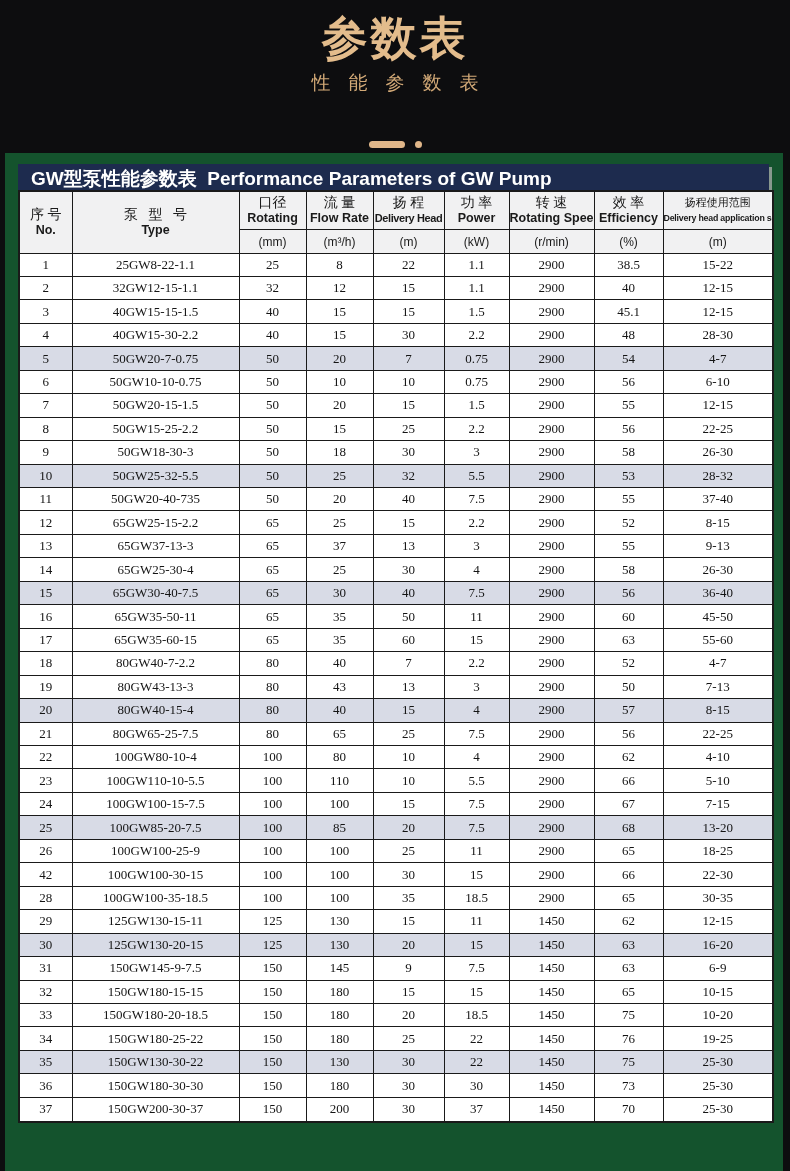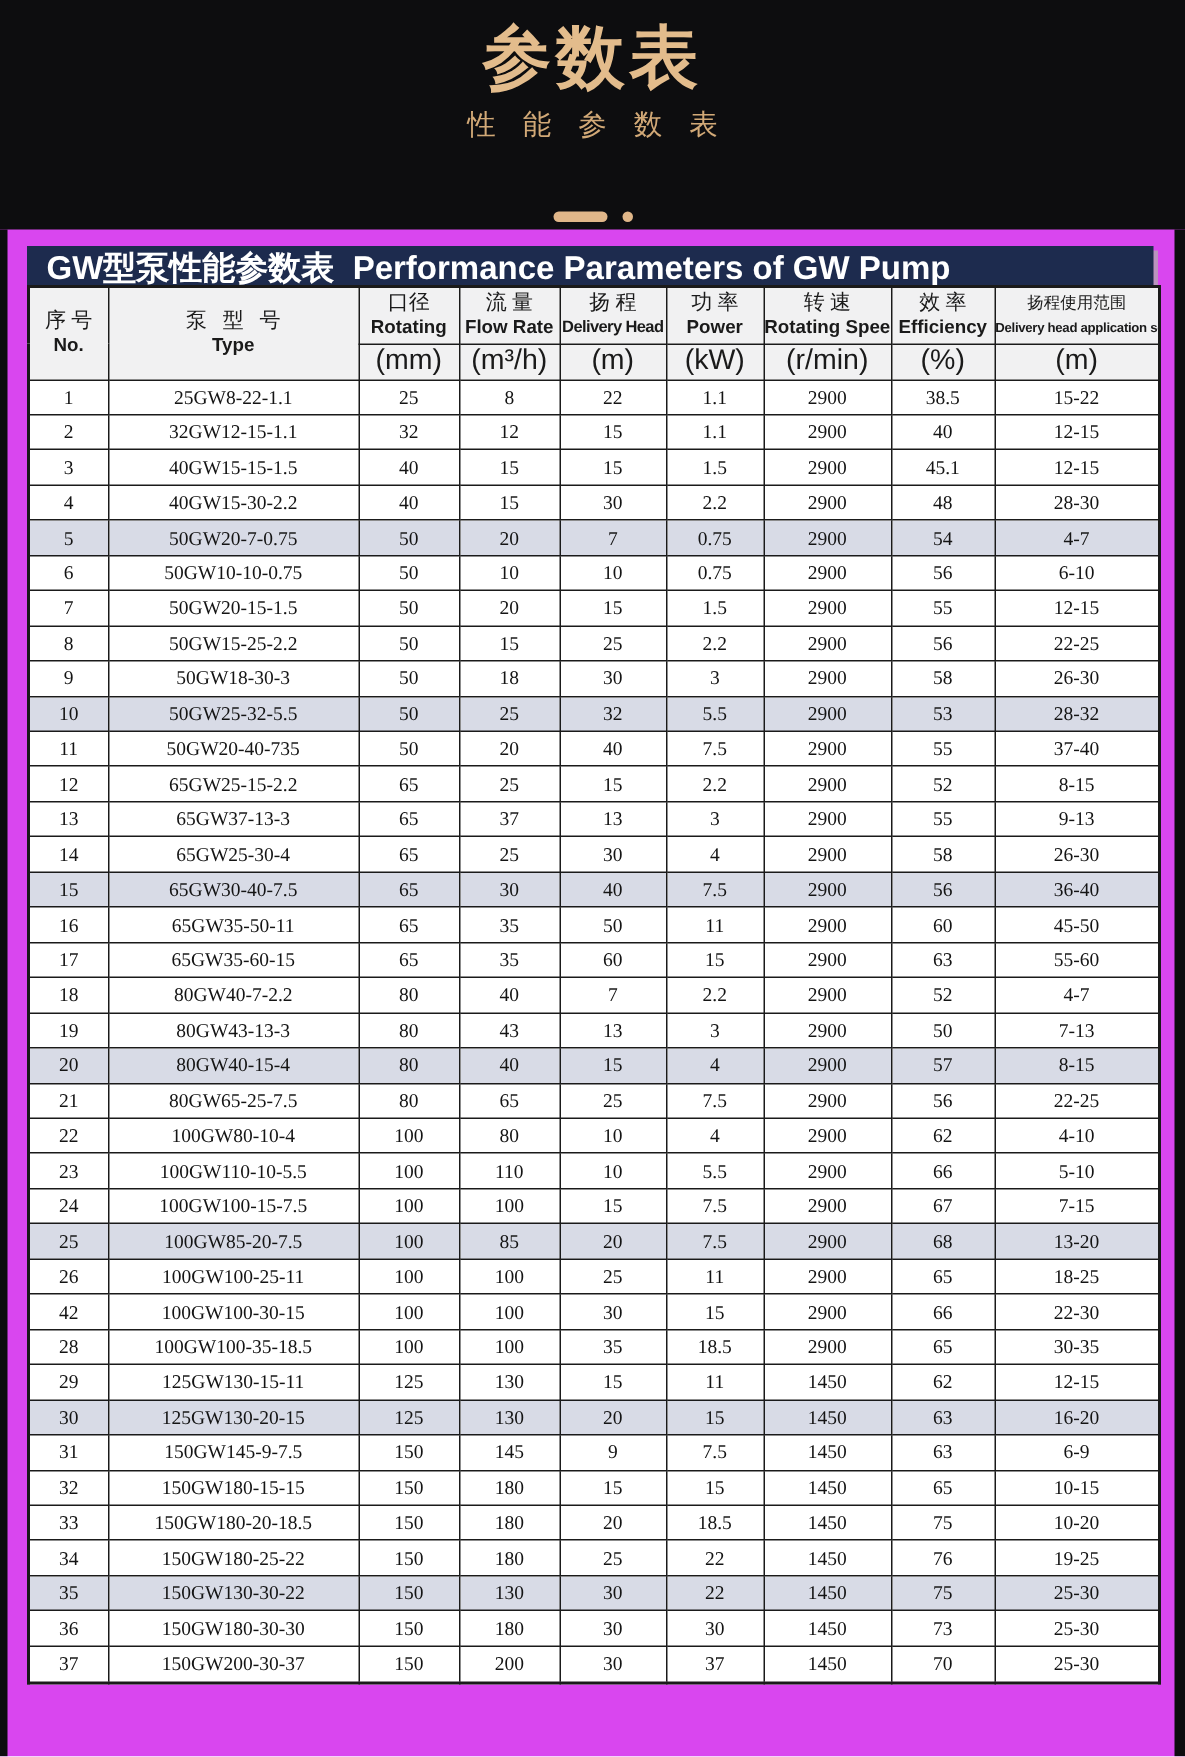--- a/index.html
+++ b/index.html
@@ -1,17 +1,17 @@
 <!DOCTYPE html>
 <html><head>
 <meta charset="utf-8">
 <style>
   html,body { margin:0; padding:0; background:#ffffff; }
   .page {
-    position:relative; width:790px; height:1171px; background:#d946ef;
+    position:relative; width:790px; height:1171px; background:#14532d;
     font-family:"Liberation Sans", sans-serif; overflow:hidden;
   }
 
   
   .hero {
     position:absolute; top:0; left:0; width:790px; height:153px;
     background:#0d0d0f; text-align:center;
   }
   .hero-title {
     padding-top:8px; font-size:46px; font-weight:bold; color:#e3bc8c;
@@ -30,21 +30,21 @@
 
   
   .edge-left  { position:absolute; top:153px; left:0;  width:5px; height:1018px; background:#0d0d0f; }
   .edge-right { position:absolute; top:153px; right:0; width:7px; height:1018px; background:#0d0d0f; }
 
   
   .banner {
     position:absolute; top:164px; left:18px; width:751px; height:30px;
     background:#1d2b4e; box-sizing:border-box; padding-left:13px;
     box-shadow:3px 3px 0 rgba(175,175,175,0.75);
-    color:#ffffff; font-weight:bold; font-size:22px; line-height:30px;
+    color:#ffffff; font-weight:bold; font-size:19px; line-height:30px;
     white-space:pre; overflow:hidden;
   }
 
   
   table.params {
     position:absolute; top:190px; left:18px; width:754px; height:933px;
     border-collapse:collapse; table-layout:fixed;
     border:2px solid #1a1a1a; background:#ffffff;
   }
   table.params th, table.params td {
@@ -59,21 +59,21 @@
     color:#1a1a1a; white-space:pre; line-height:17px;
   }
   .th-en {
     display:block; font-family:"Liberation Sans", sans-serif; font-size:12.5px;
     font-weight:bold; color:#1a1a1a; white-space:nowrap; line-height:15px;
   }
   th.col-4 .th-en { font-size:11px; letter-spacing:-0.4px; }
   th.col-8 .th-zh { font-size:11px; }
   th.col-8 .th-en { font-size:8.8px; letter-spacing:-0.2px; }
   .th-unit {
-    font-family:"Liberation Sans", sans-serif; font-size:19px; color:#1a1a1a;
+    font-family:"Liberation Sans", sans-serif; font-size:12px; color:#1a1a1a;
     font-weight:normal;
   }
   tbody td {
     font-family:"Liberation Serif", serif; font-size:13px; color:#141414;
   }
   tbody tr.alt td { background:#d8dbe6; }
 </style>
 </head>
 <body>
 
@@ -425,21 +425,21 @@
           <td>100</td>
           <td>85</td>
           <td>20</td>
           <td>7.5</td>
           <td>2900</td>
           <td>68</td>
           <td>13-20</td>
         </tr>
         <tr>
           <td>26</td>
-          <td>100GW100-25-11</td>
+          <td>100GW100-25-9</td>
           <td>100</td>
           <td>100</td>
           <td>25</td>
           <td>11</td>
           <td>2900</td>
           <td>65</td>
           <td>18-25</td>
         </tr>
         <tr>
           <td>42</td>

